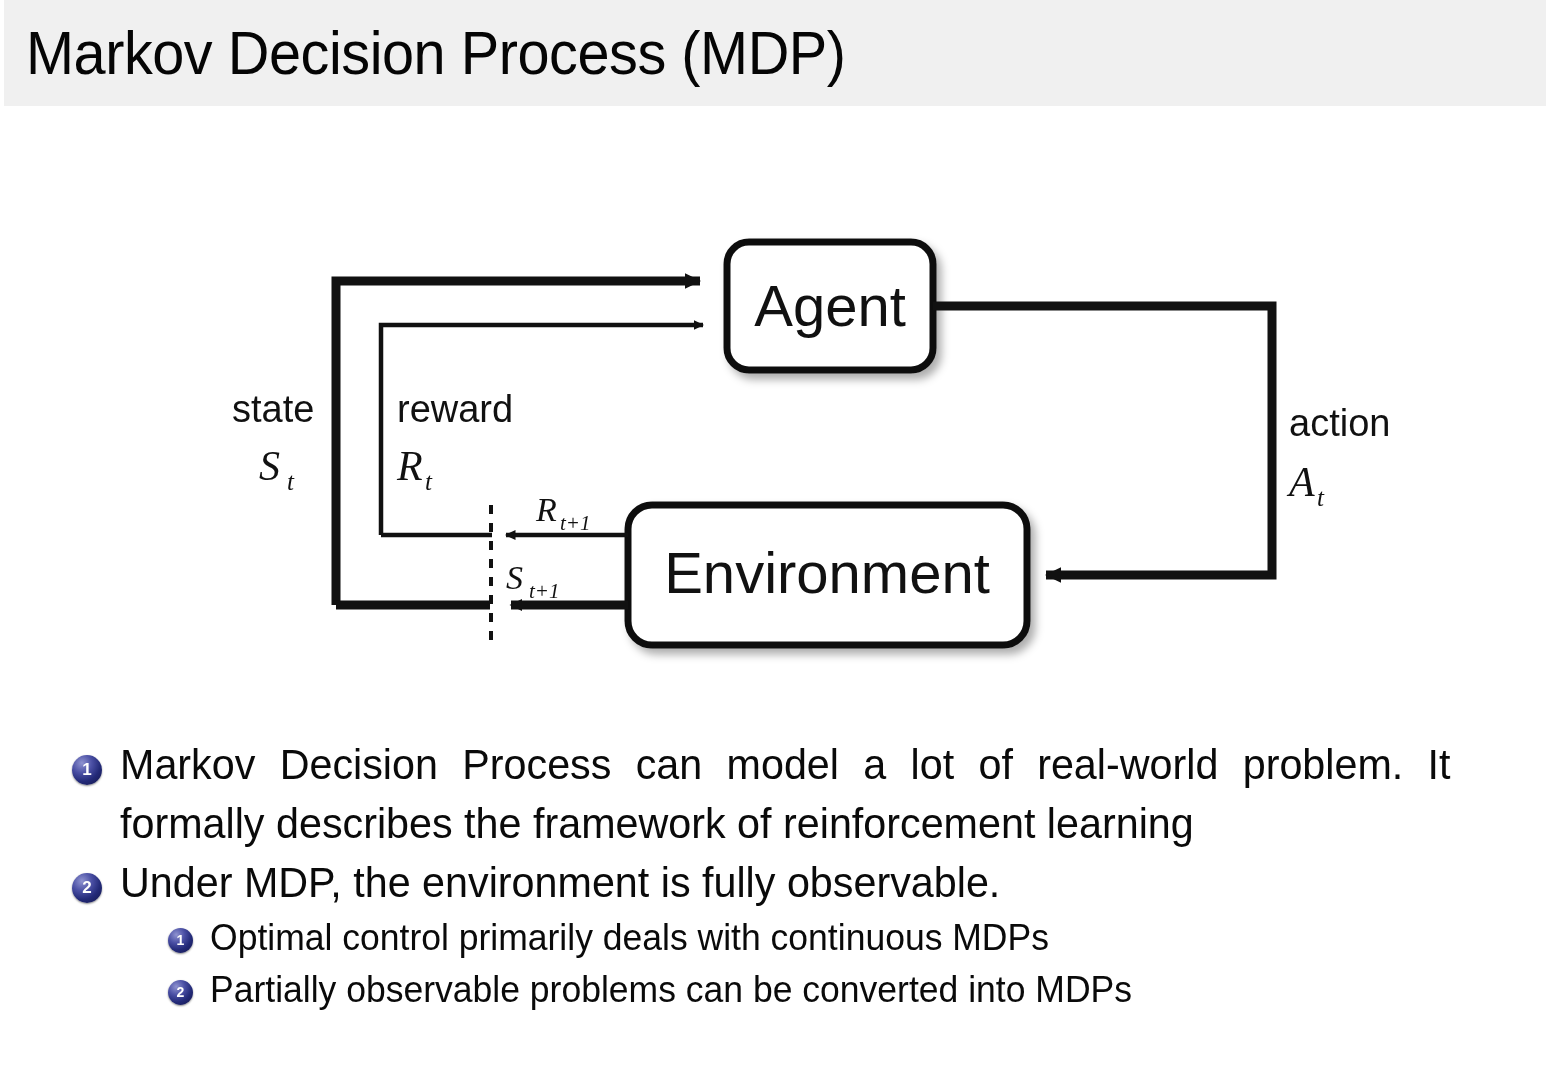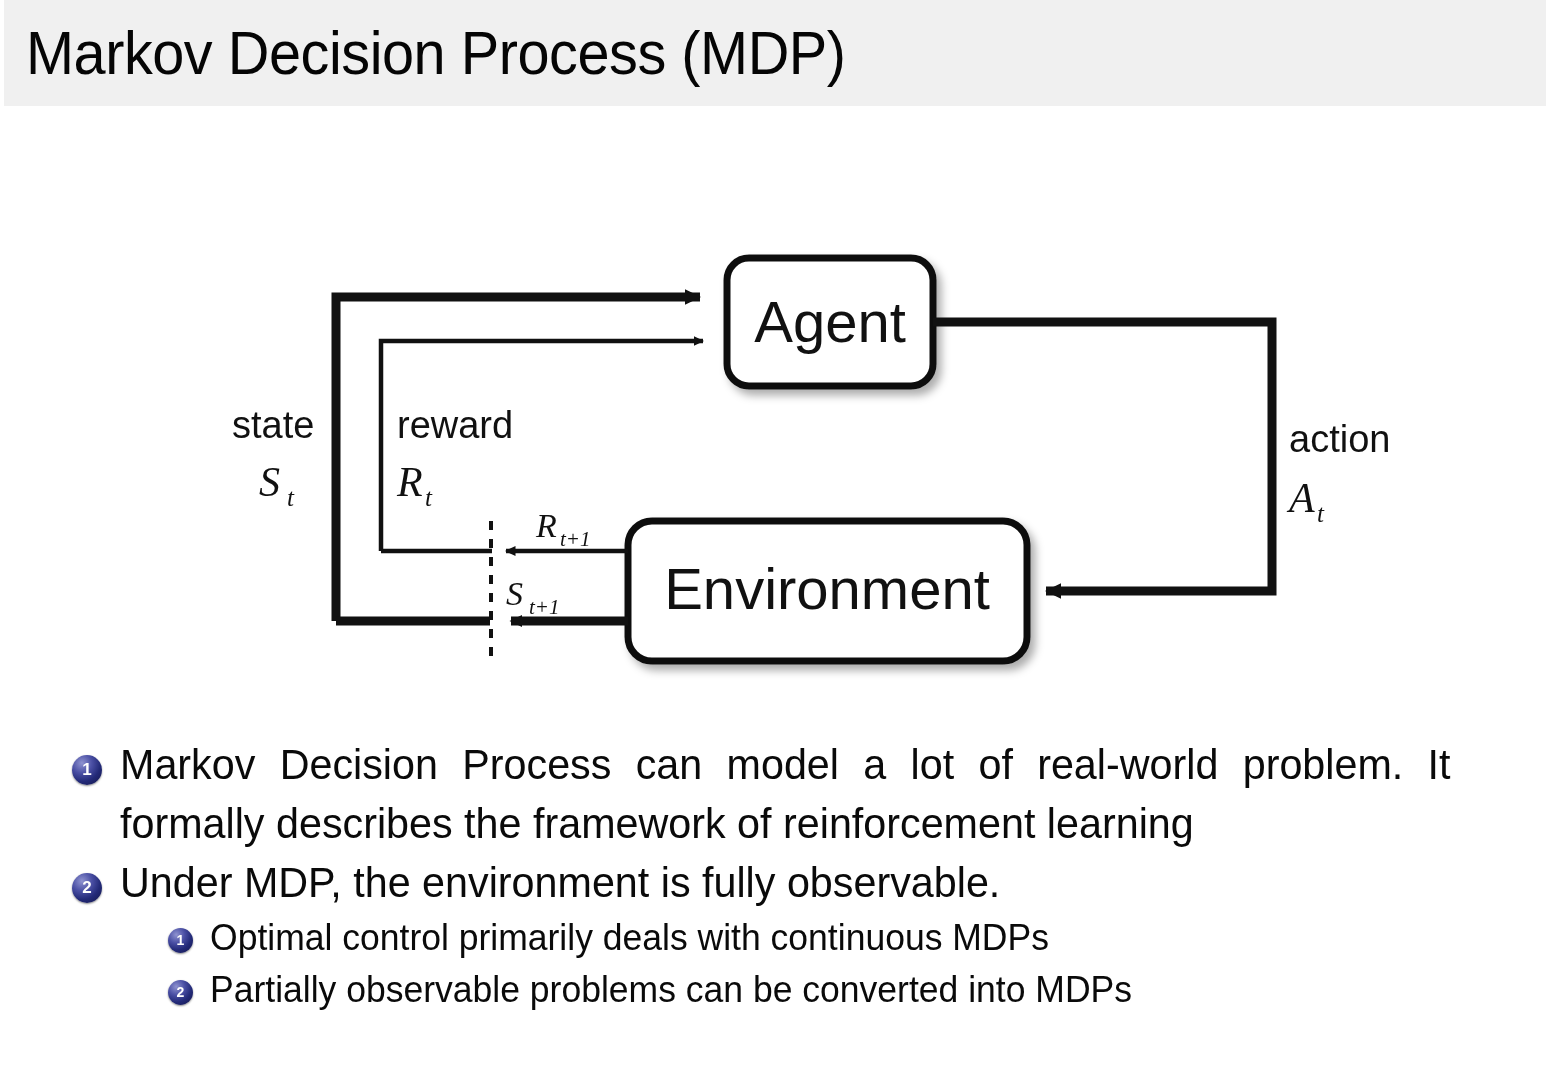--- a/index.html
+++ b/index.html
@@ -45,21 +45,21 @@
     color: #050505;
     white-space: nowrap;
     transform: scaleX(0.93);
     transform-origin: left center;
   }
 
   
   #mdp-diagram {
     position: absolute;
     left: 0;
-    top: 132px;
+    top: 116px;
     width: 1546px;
     height: 600px;
   }
   #mdp-diagram svg {
     display: block;
   }
   .dg-box-label {
     font-family: "Liberation Sans", sans-serif;
     font-size: 58px;
     fill: #111111;

